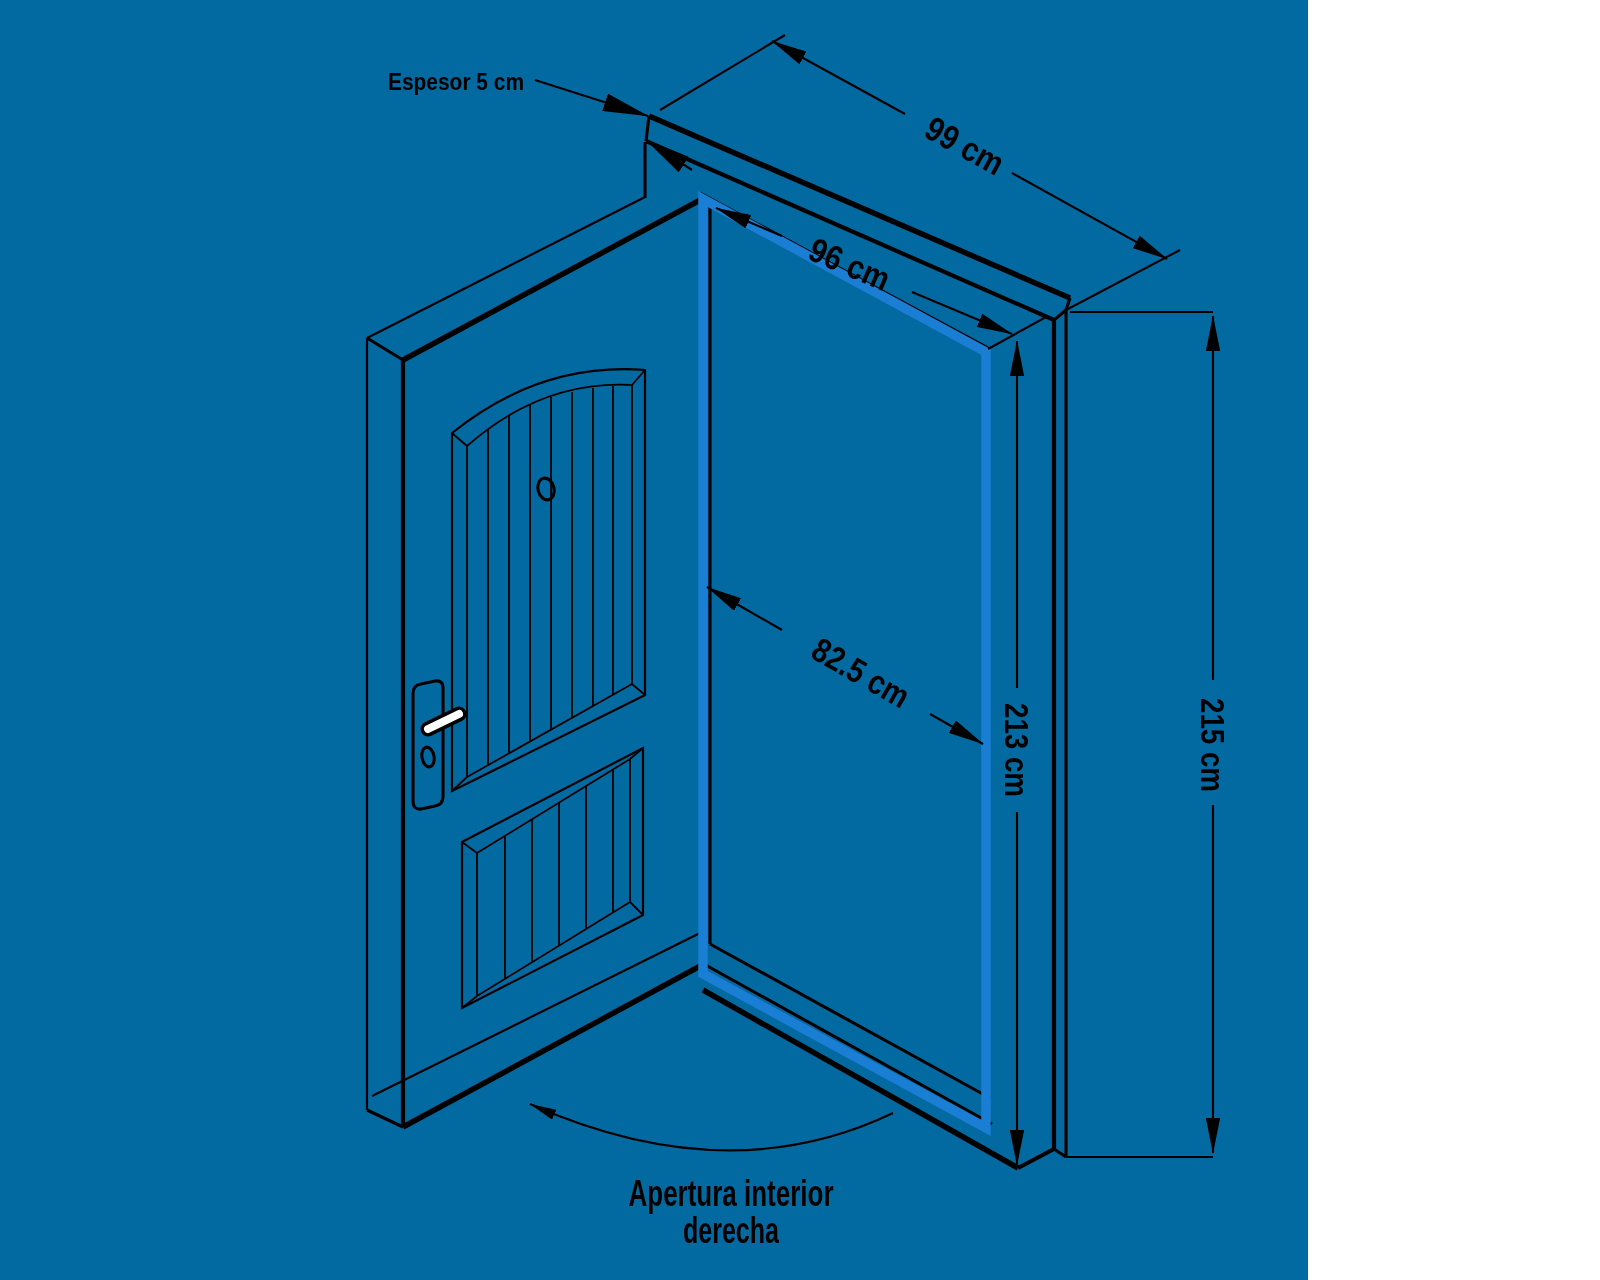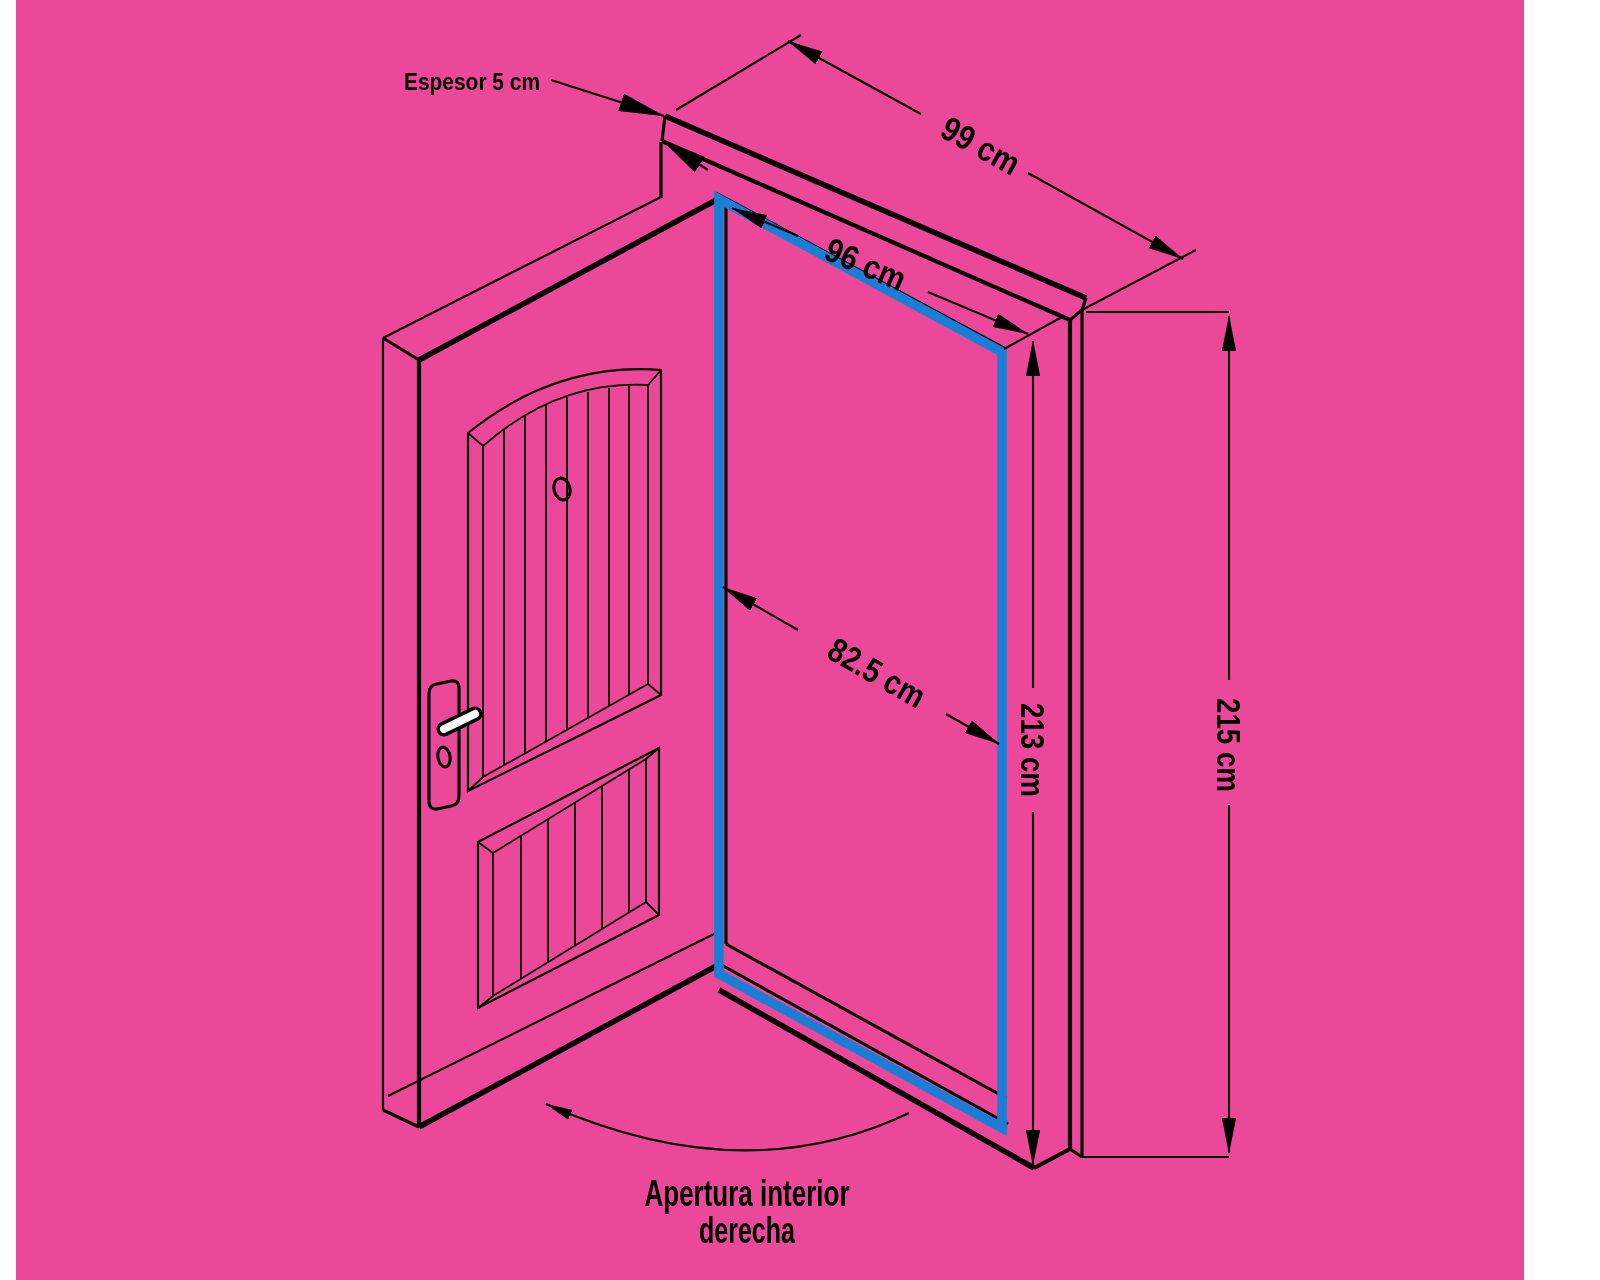--- a/index.html
+++ b/index.html
@@ -1,16 +1,16 @@
 <!DOCTYPE html>
 <html><head>
 <meta charset="utf-8">
 <style>
   html,body{margin:0;padding:0;background:#ffffff;}
-  .stage{position:relative;width:1508px;height:1280px;background:#ec4899;overflow:hidden;margin-left:16px;}
+  .stage{position:relative;width:1308px;height:1280px;background:#0369a1;overflow:hidden;}
   svg{position:absolute;left:0;top:0;}
   .ln{stroke:#000;fill:none;stroke-linejoin:miter;stroke-linecap:butt;}
   .w1{stroke-width:1.8;}
   .w2{stroke-width:2.2;}
   .w3{stroke-width:3.1;}
   .w4{stroke-width:4.2;}
   .w5{stroke-width:5.5;}
   .blue{fill:none;stroke-width:9.5;stroke-linejoin:miter;}
   .dim{stroke:#000;fill:none;stroke-width:2.1;}
   text{font-family:"Liberation Sans","DejaVu Sans",sans-serif;font-weight:bold;fill:#000;}

